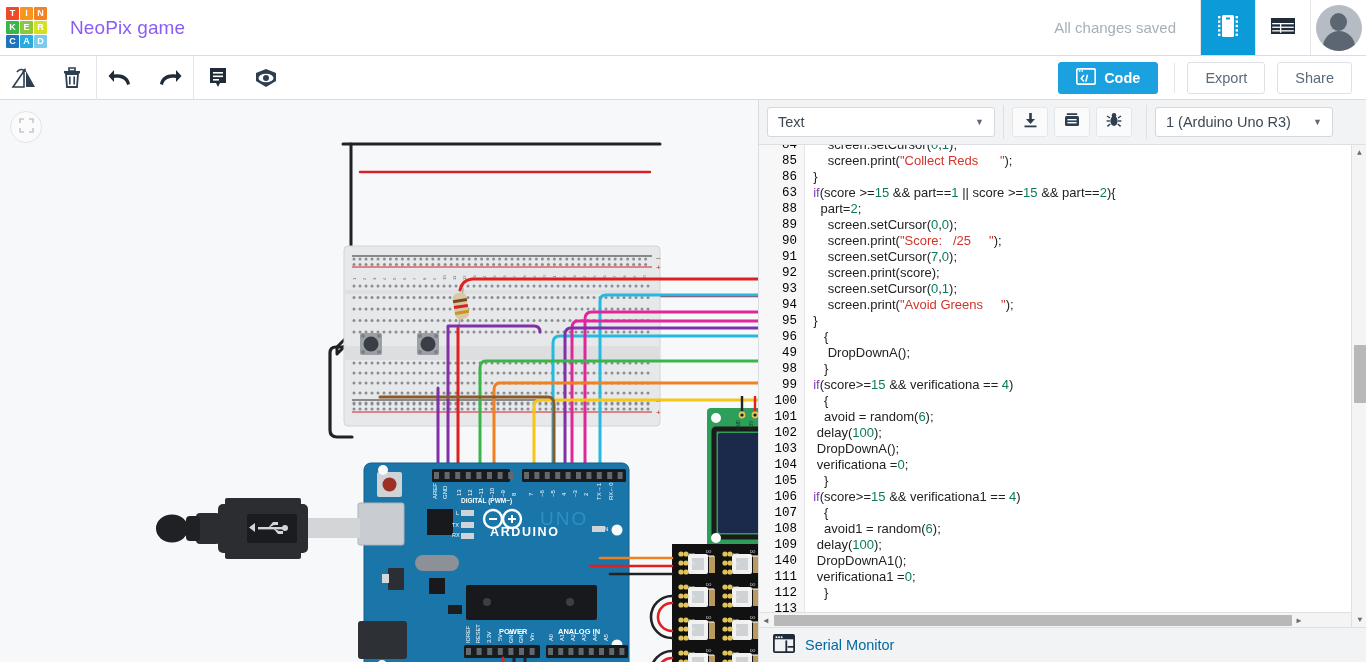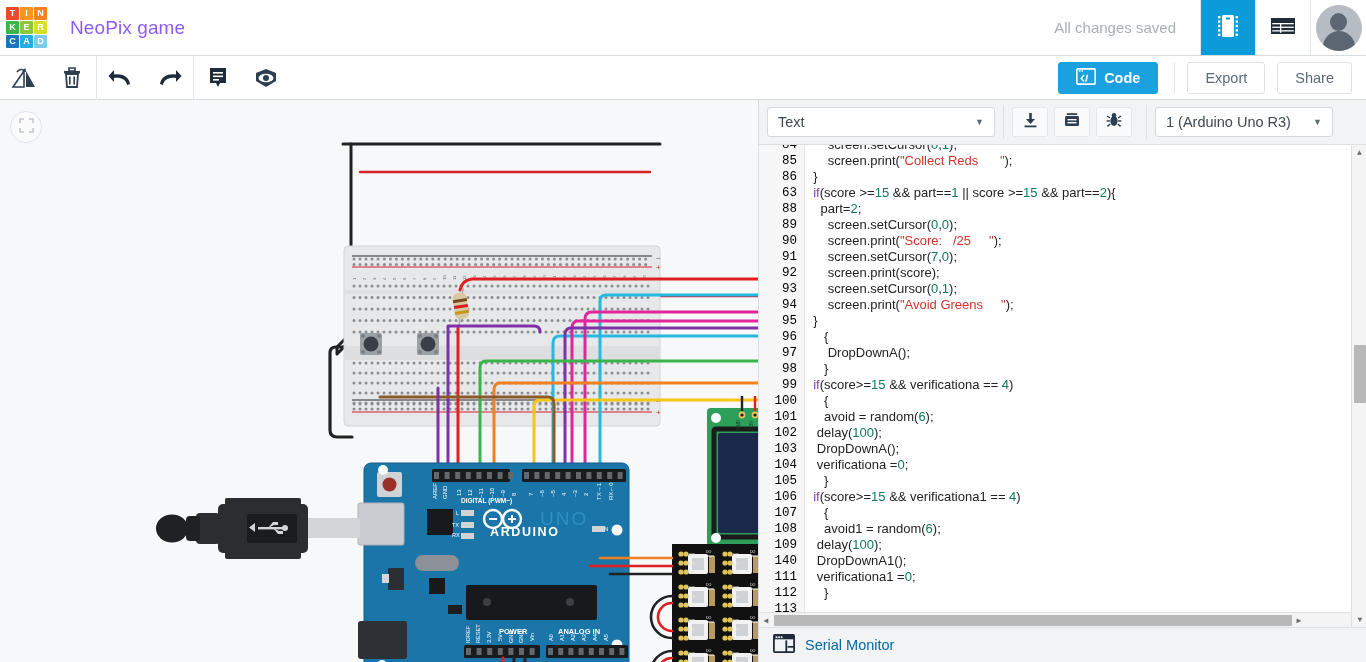--- a/index.html
+++ b/index.html
@@ -1559,21 +1559,21 @@
           <div class="gline">63</div>
           <div class="gline">88</div>
           <div class="gline">89</div>
           <div class="gline">90</div>
           <div class="gline">91</div>
           <div class="gline">92</div>
           <div class="gline">93</div>
           <div class="gline">94</div>
           <div class="gline">95</div>
           <div class="gline">96</div>
-          <div class="gline">97</div>
+          <div class="gline">49</div>
           <div class="gline">98</div>
           <div class="gline">99</div>
           <div class="gline">100</div>
           <div class="gline">101</div>
           <div class="gline">102</div>
           <div class="gline">103</div>
           <div class="gline">104</div>
           <div class="gline">105</div>
           <div class="gline">106</div>
           <div class="gline">107</div>

